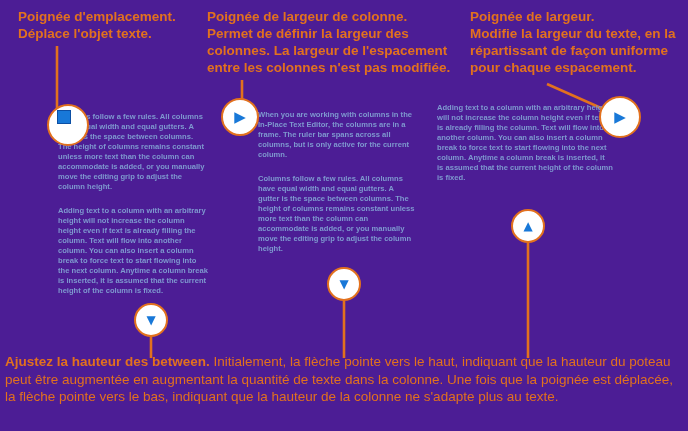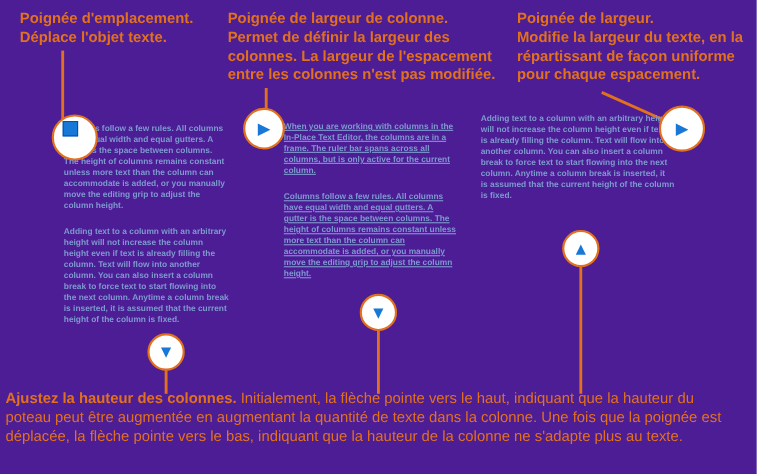--- a/index.html
+++ b/index.html
@@ -13,21 +13,21 @@
   .label .t{font-weight:bold;display:block;}
   .label .b{display:block;font-weight:bold;}
   .l1{left:18px;top:8px;width:185px;}
   .l2{left:207px;top:8px;width:252px;}
   .l3{left:470px;top:8px;width:218px;}
   
   .col{position:absolute;z-index:2;color:#7E99CF;font-weight:bold;
        font-size:7.6px;line-height:10px;filter:blur(0.4px);letter-spacing:0;}
   .col p{margin:0 0 14px 0;}
   .c1{left:58px;top:112px;width:150px;}
-  .c2{left:258px;top:110px;width:158px;text-decoration:underline;}
+  .c2{left:258px;top:110px;width:158px;}
   .c3{left:437px;top:103px;width:176px;}
   
   .marker{position:absolute;z-index:3;border:2.6px solid #E2711E;border-radius:50%;
           background:#ffffff;box-sizing:border-box;display:flex;align-items:center;justify-content:center;}
   .marker .g{color:#1878D8;font-family:"DejaVu Sans",sans-serif;}
   .m-grip {left:47px; top:104px;width:42px;height:42px;}
   .m-cw   {left:221px;top:98px; width:38px;height:38px;}
   .m-w    {left:599px;top:96px; width:42px;height:42px;}
   .m-d1   {left:134px;top:303px;width:34px;height:34px;}
   .m-d2   {left:327px;top:267px;width:34px;height:34px;}
@@ -103,16 +103,16 @@
 
   <div class="marker m-d2">
     <span class="g">▼</span>
   </div>
 
   <div class="marker m-up">
     <span class="g">▲</span>
   </div>
 
   <div class="note">
-    <span class="t">Ajustez la hauteur des colonnes.</span><span> Initialement, la flèche pointe vers le haut, indiquant que la hauteur du poteau peut être augmentée en augmentant la quantité de texte dans la colonne. Une fois que la poignée est déplacée, la flèche pointe vers le bas, indiquant que la hauteur de la colonne ne s'adapte plus au texte.</span>
+    <span class="t">Ajustez la hauteur des between.</span><span> Initialement, la flèche pointe vers le haut, indiquant que la hauteur du poteau peut être augmentée en augmentant la quantité de texte dans la colonne. Une fois que la poignée est déplacée, la flèche pointe vers le bas, indiquant que la hauteur de la colonne ne s'adapte plus au texte.</span>
   </div>
 
 </div>
 
 </body></html>

